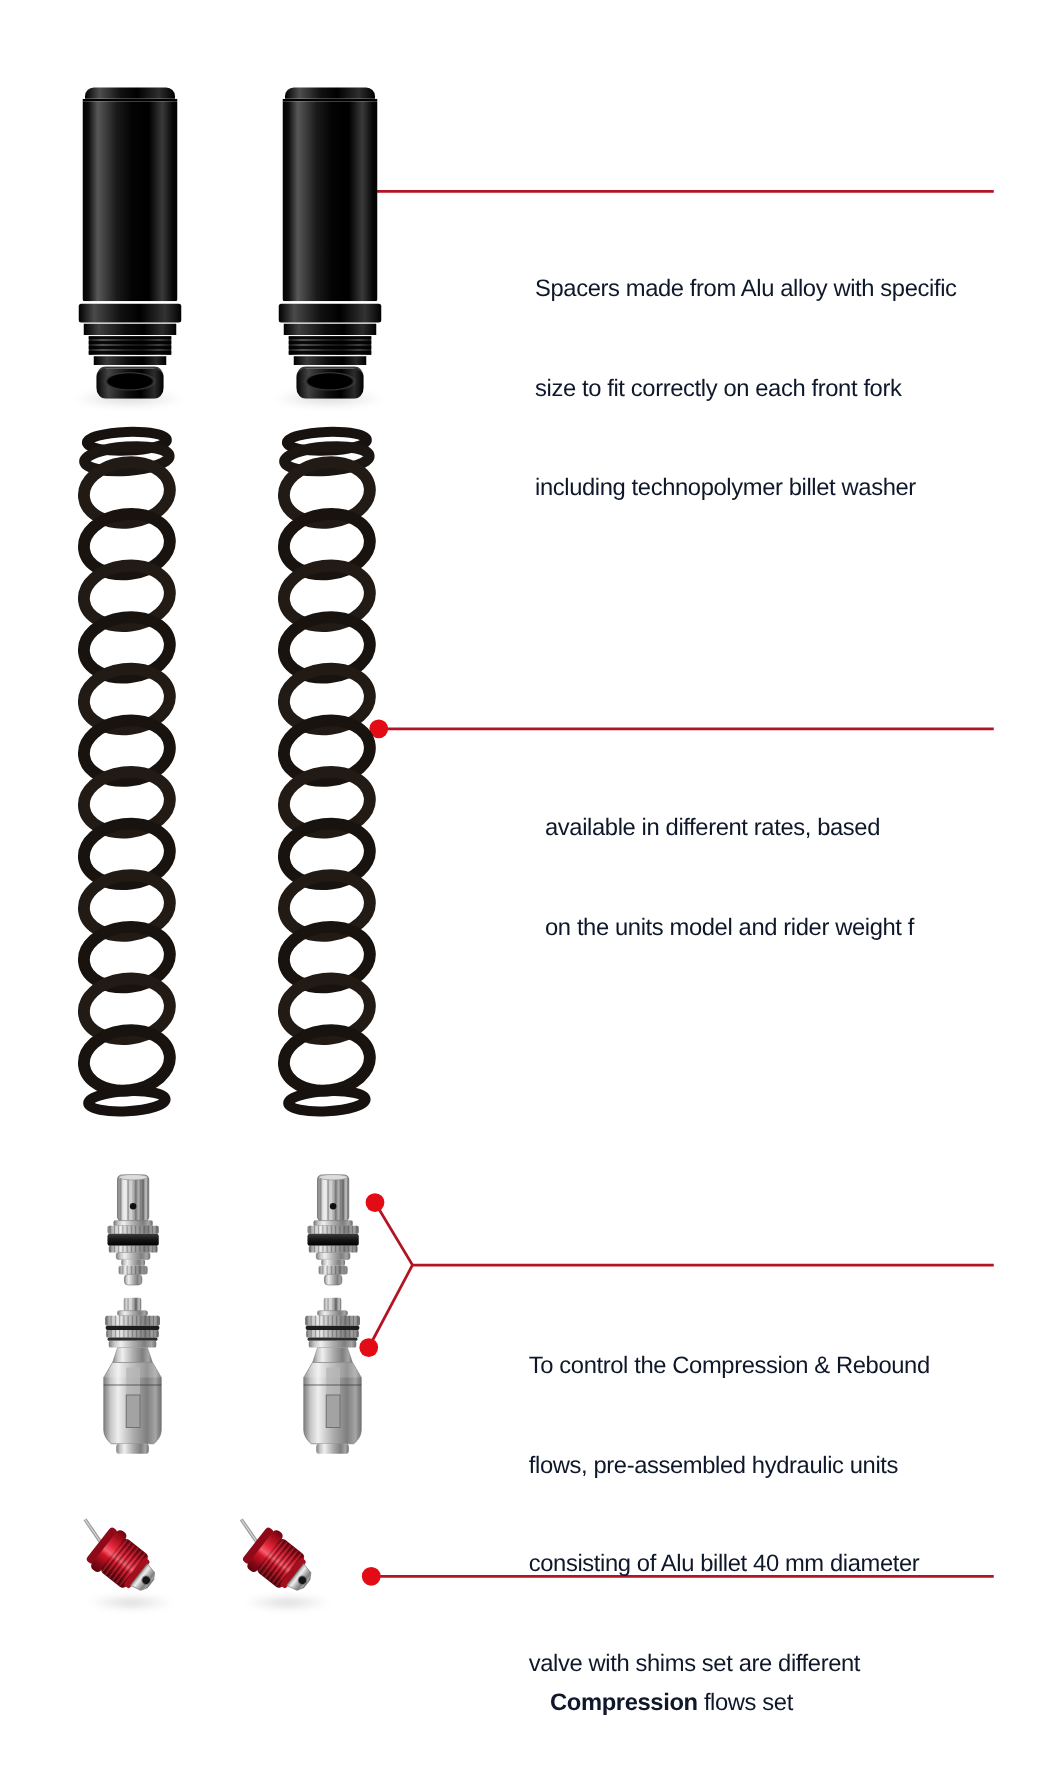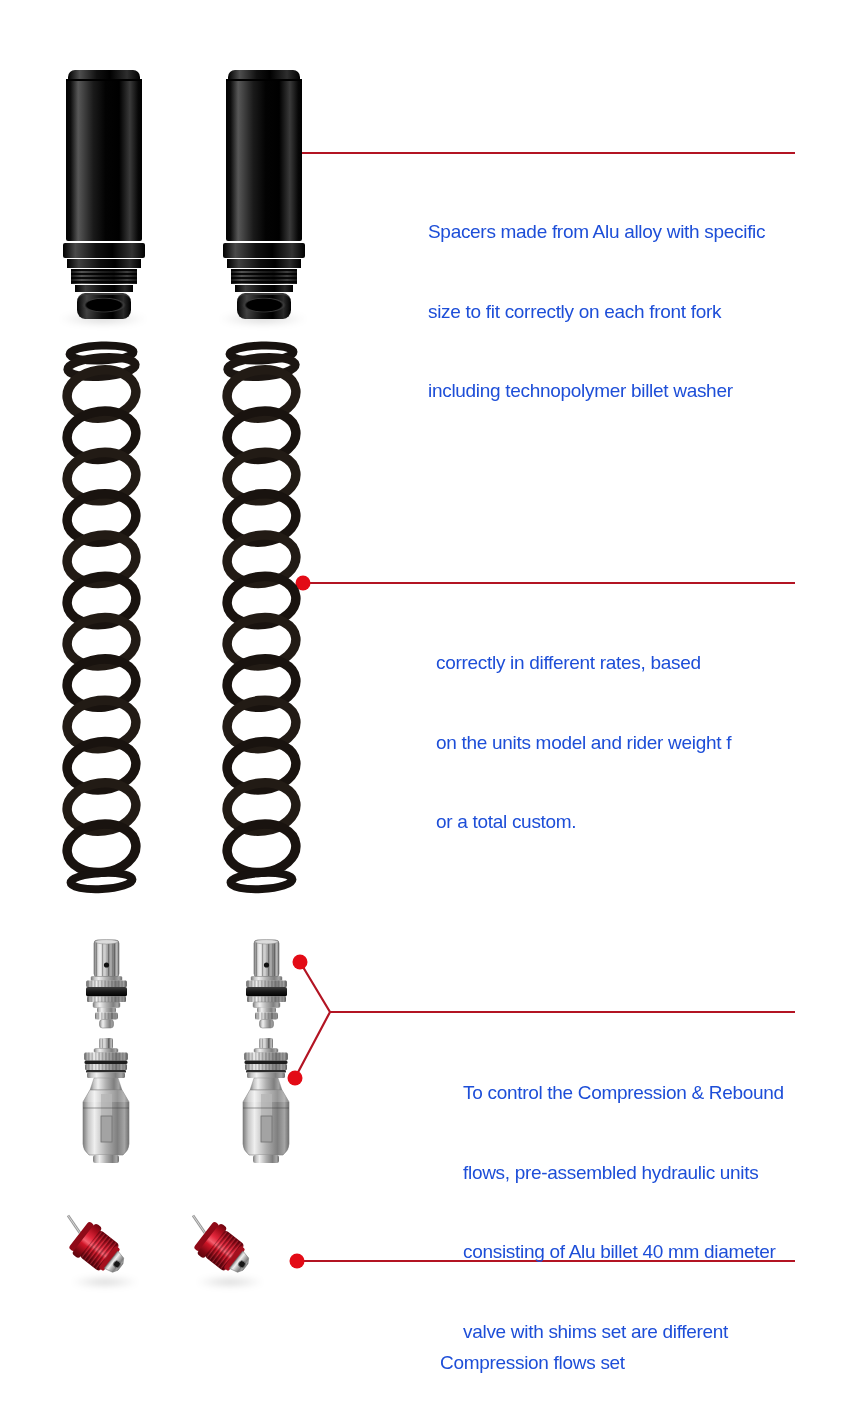--- a/index.html
+++ b/index.html
@@ -2,24 +2,24 @@
 <html><head>
 <meta charset="utf-8">
 <style>
   html,body{margin:0;padding:0;background:#fff;}
   .canvas{
     position:relative;width:850px;height:1418px;background:#ffffff;overflow:hidden;
     font-family:"Liberation Sans",sans-serif;
   }
   .overlay{position:absolute;left:0;top:0;width:850px;height:1418px;pointer-events:none;}
   .text-block{
-    position:absolute;font-size:19px;line-height:26.5px;color:#1d4ed8;
+    position:absolute;font-size:19px;line-height:26.5px;color:#0f172a;
     letter-spacing:-0.3px;white-space:pre-wrap;
   }
-  .text-block b{font-weight:normal;}
+  .text-block b{font-weight:bold;}
   
   .spacer{position:absolute;width:84px;display:flex;flex-direction:column;align-items:center;}
   .sp-top{width:72px;height:9px;border-radius:7px 7px 0 0;
     background:linear-gradient(90deg,#000,#4e4e4e 16%,#101010 40%,#000 58%,#2e2e2e 82%,#000);}
   .sp-body{width:76px;height:160px;border-top:2px solid #000;border-radius:0 0 2px 2px;
     background:linear-gradient(90deg,#020202,#0c0c0c 6%,#585858 16%,#1a1a1a 36%,#030303 52%,#000 70%,#3a3a3a 84%,#070707 95%,#000);}
   .sp-collar{width:82px;height:15px;margin-top:2px;border-radius:2px;
     background:linear-gradient(90deg,#000,#4a4a4a 15%,#111 40%,#000 60%,#333 84%,#000);}
   .sp-step{width:74px;height:9px;margin-top:1px;
     background:linear-gradient(90deg,#000,#3f3f3f 16%,#0d0d0d 45%,#000 65%,#2b2b2b 85%,#000);}
@@ -249,26 +249,25 @@
   <div class="shadow" style="left:70px;top:1276px;width:70px;height:12px"></div>
   <div class="shadow" style="left:195px;top:1276px;width:70px;height:12px"></div>
 
   <div class="text-block" style="left:428px;top:166px">
     <div>Spacers made from Alu alloy with specific</div>
     <div>size to fit correctly on each front fork</div>
     <div>including technopolymer billet washer</div>
   </div>
 
   <div class="text-block" style="left:436px;top:597px">
-    <div>correctly in different rates, based</div>
+    <div>available in different rates, based</div>
     <div>on the units model and rider weight f</div>
-    <div>or a total custom.</div>
-  </div>
-
-  <div class="text-block" style="left:463px;top:1027px">
+  </div>
+
+  <div class="text-block" style="left:423px;top:1027px">
     <div>To control the Compression &amp; Rebound</div>
     <div>flows, pre-assembled hydraulic units</div>
     <div>consisting of Alu billet 40 mm diameter</div>
     <div>valve with shims set are different</div>
   </div>
 
   <div class="text-block" style="left:440px;top:1297px">
     <div><b>Compression</b><span> flows set</span></div>
     
     

